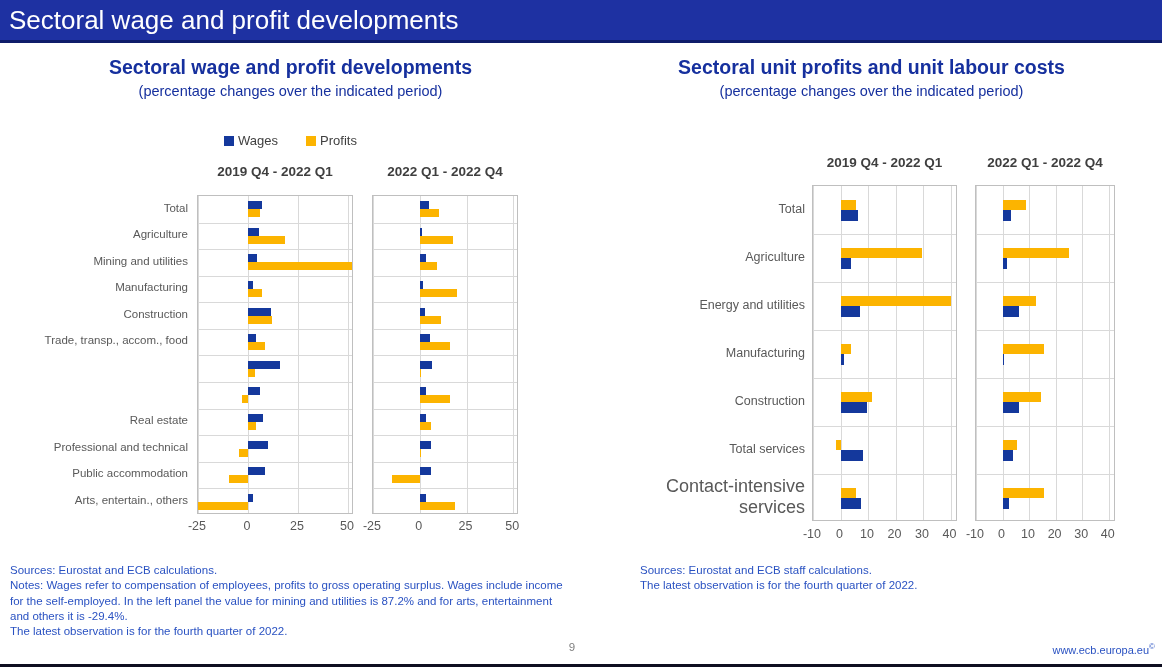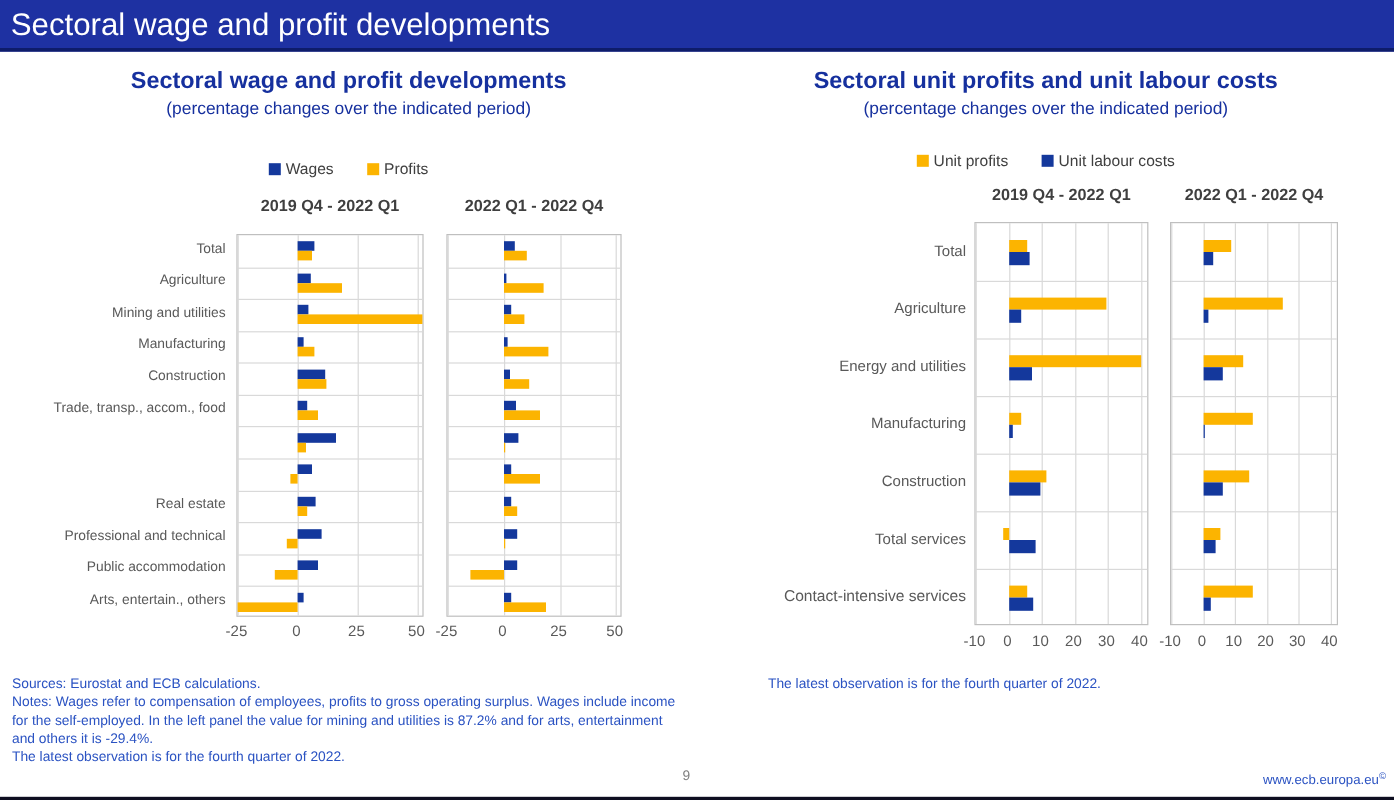--- a/index.html
+++ b/index.html
@@ -194,41 +194,32 @@
     </div>
     <div class="tick-label" style="left: 355px; top: 475.96px;">-25</div>
     <div class="tick-label" style="left: 401.753px; top: 475.96px;">0</div>
     <div class="tick-label" style="left: 448.506px; top: 475.96px;">25</div>
     <div class="tick-label" style="left: 495.26px; top: 475.96px;">50</div>
   </section>
 
 <section class="chart-section" id="chart1">
   <h2 class="chart-title">Sectoral unit profits and unit labour costs</h2>
   <div class="chart-subtitle">(percentage changes over the indicated period)</div>
-  <div class="legend">
-      <span class="legend-item">
-        <span class="swatch" style="background: rgb(252, 180, 0);"></span>
-        <span>Unit profits</span>
-      </span>
-      <span class="legend-item">
-        <span class="swatch" style="background: rgb(20, 56, 156);"></span>
-        <span>Unit labour costs</span>
-      </span>
-    </div>
   <div class="plot"></div>
   <div class="notes">
+    <div>Sources: Eurostat and ECB staff calculations.</div>
     <div>The latest observation is for the fourth quarter of 2022.</div>
   </div>
 <div class="cat-label" style="left: 24px; top: 142px; width: 200px; height: 48px; font-size: 12.5px;">Total</div>
     <div class="cat-label" style="left: 24px; top: 190px; width: 200px; height: 48px; font-size: 12.5px;">Agriculture</div>
     <div class="cat-label" style="left: 24px; top: 238px; width: 200px; height: 48px; font-size: 12.5px;">Energy and utilities</div>
     <div class="cat-label" style="left: 24px; top: 286px; width: 200px; height: 48px; font-size: 12.5px;">Manufacturing</div>
     <div class="cat-label" style="left: 24px; top: 334px; width: 200px; height: 48px; font-size: 12.5px;">Construction</div>
     <div class="cat-label" style="left: 24px; top: 382px; width: 200px; height: 48px; font-size: 12.5px;">Total services</div>
-    <div class="cat-label" style="left: 24px; top: 430px; width: 200px; height: 48px; font-size: 13px;">Contact-intensive services</div>
+    <div class="cat-label" style="left: 24px; top: 430px; width: 200px; height: 48px; font-size: 18px;">Contact-intensive services</div>
     <div class="panel-header" style="left: 213.5px; top: 112px;">2019 Q4 - 2022 Q1</div>
     <div class="panel-box" style="left: 231px; top: 142px; width: 145px; height: 336px;">
       <div class="gridline-v" style="left: 0px;"></div>
       <div class="gridline-v" style="left: 27.5px;"></div>
       <div class="gridline-v" style="left: 55px;"></div>
       <div class="gridline-v" style="left: 82.5px;"></div>
       <div class="gridline-v" style="left: 110px;"></div>
       <div class="gridline-v" style="left: 137.5px;"></div>
       <div class="gridline-h" style="top: 48px;"></div>
       <div class="gridline-h" style="top: 96px;"></div>

